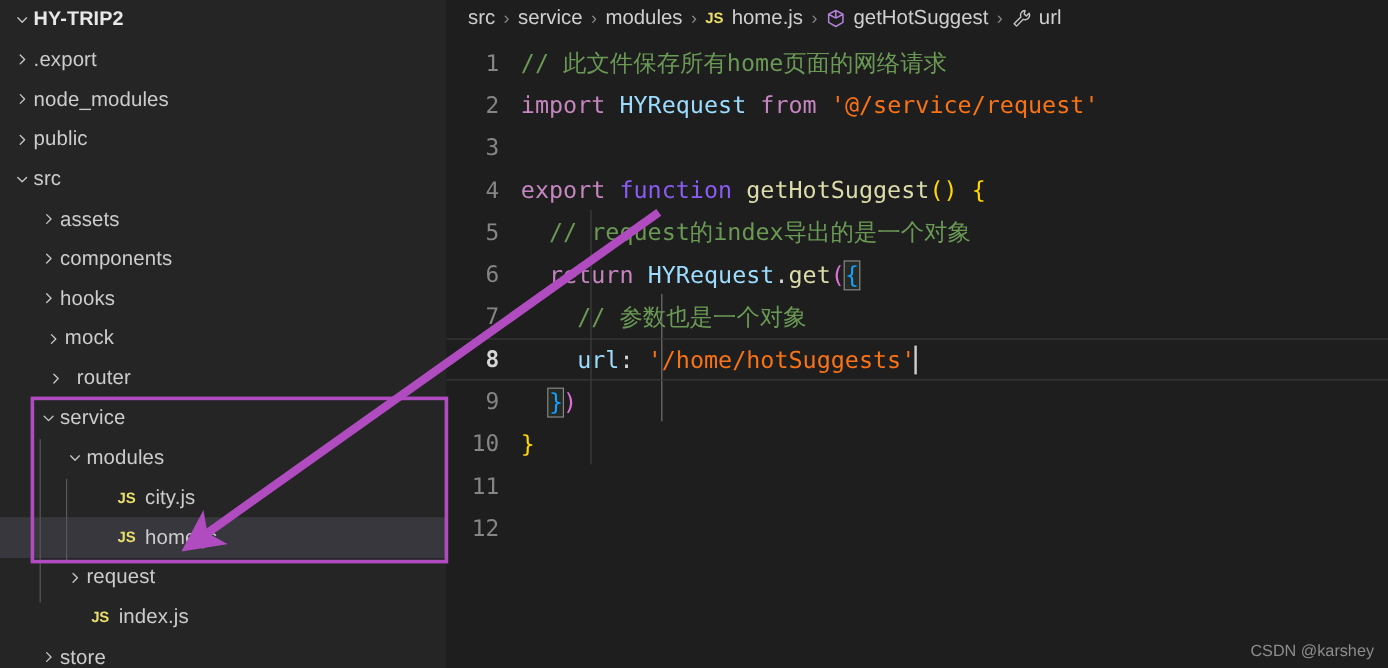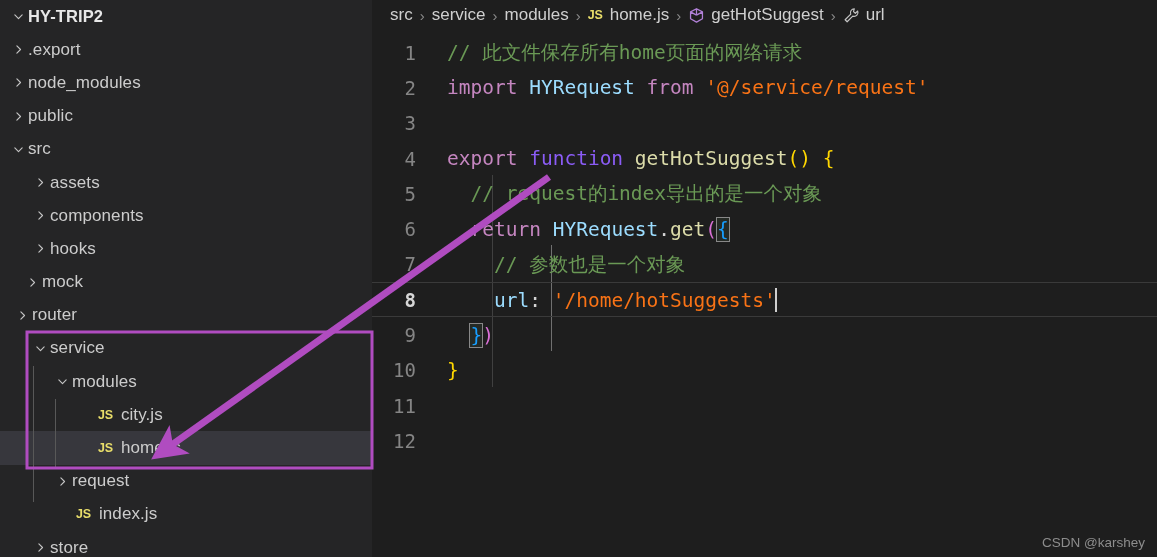--- a/index.html
+++ b/index.html
@@ -92,21 +92,21 @@
   }
   .gutter {
     flex: 0 0 62px;
     text-align: right;
     padding-right: 18px;
     color: #858585;
     font-size: 19px;
     font-family: "DejaVu Sans Mono", "Liberation Mono", monospace;
   }
   .code-line.active .gutter { color: #d6d6d6; font-weight: bold; }
-  .code-text { flex: 1 1 auto; margin-left: 13px; }
+  .code-text { flex: 1 1 auto; }
   .code-line.active {
     border-top: 1px solid #3a3a3a;
     border-bottom: 1px solid #3a3a3a;
   }
 
   
   .t-comment  { color: #6a9955; }
   .t-keyword  { color: #c586c0; }
   .t-ctrl     { color: #8b5cf6; }
   .t-var      { color: #9cdcfe; }
@@ -214,29 +214,29 @@
           <span class="row-label">components</span>
         </div>
         <div class="tree-row" style="padding-left: 30px;">
           <span class="twisty">
             <svg width="13" height="13" viewBox="0 0 16 16" fill="none">
               <path d="M6 3.5 L10.5 8 L6 12.5" stroke="#c5c5c5" stroke-width="1.4" stroke-linecap="round" stroke-linejoin="round"></path>
             </svg>
           </span>
           <span class="row-label">hooks</span>
         </div>
-        <div class="tree-row" style="padding-left: 22px;">
+        <div class="tree-row" style="padding-left: 34px;">
           <span class="twisty">
             <svg width="13" height="13" viewBox="0 0 16 16" fill="none">
               <path d="M6 3.5 L10.5 8 L6 12.5" stroke="#c5c5c5" stroke-width="1.4" stroke-linecap="round" stroke-linejoin="round"></path>
             </svg>
           </span>
           <span class="row-label">mock</span>
         </div>
-        <div class="tree-row" style="padding-left: 12px;">
+        <div class="tree-row" style="padding-left: 36px; gap: 8px;">
           <span class="twisty">
             <svg width="13" height="13" viewBox="0 0 16 16" fill="none">
               <path d="M6 3.5 L10.5 8 L6 12.5" stroke="#c5c5c5" stroke-width="1.4" stroke-linecap="round" stroke-linejoin="round"></path>
             </svg>
           </span>
           <span class="row-label">router</span>
         </div>
         <div class="tree-row" style="padding-left: 30px;">
           <span class="twisty">
             <svg width="13" height="13" viewBox="0 0 16 16" fill="none">

